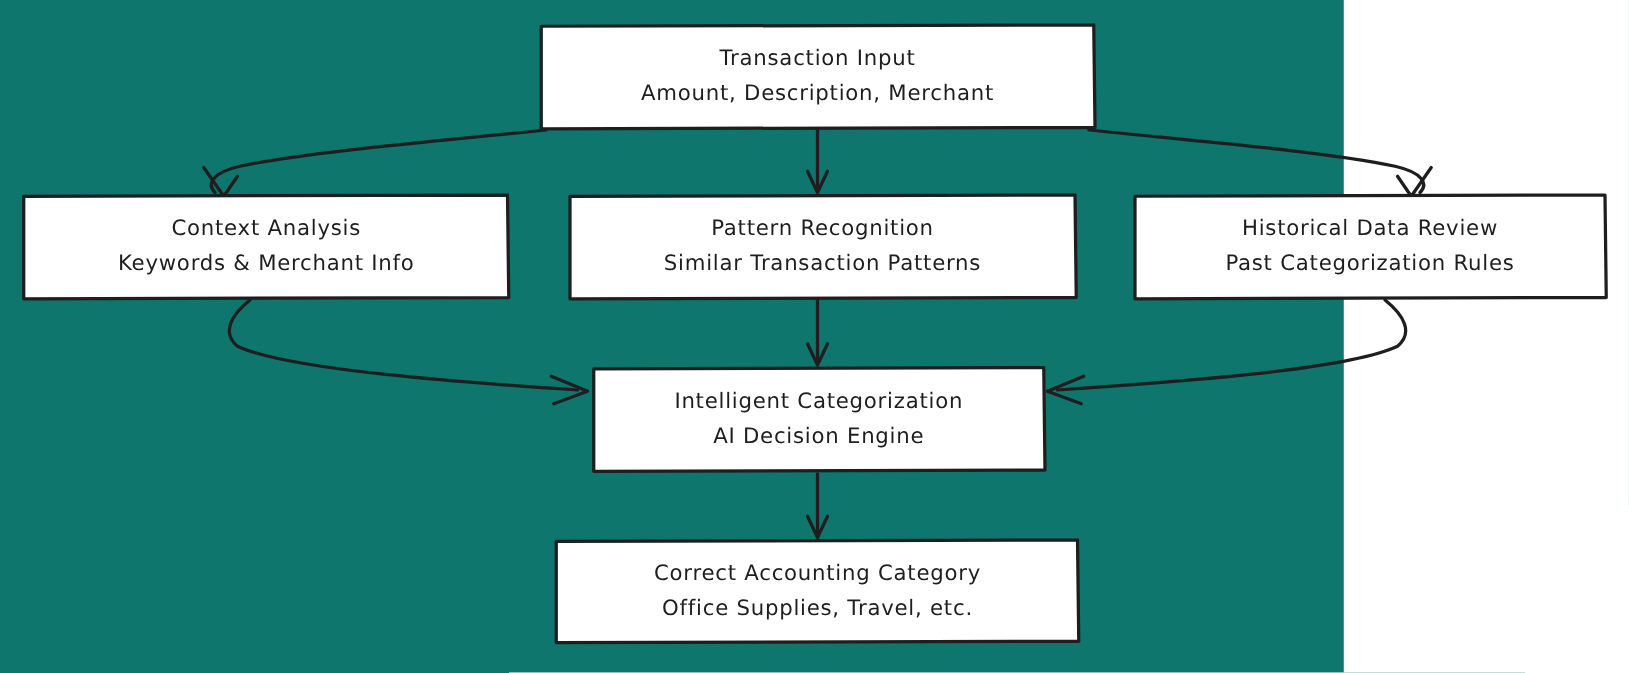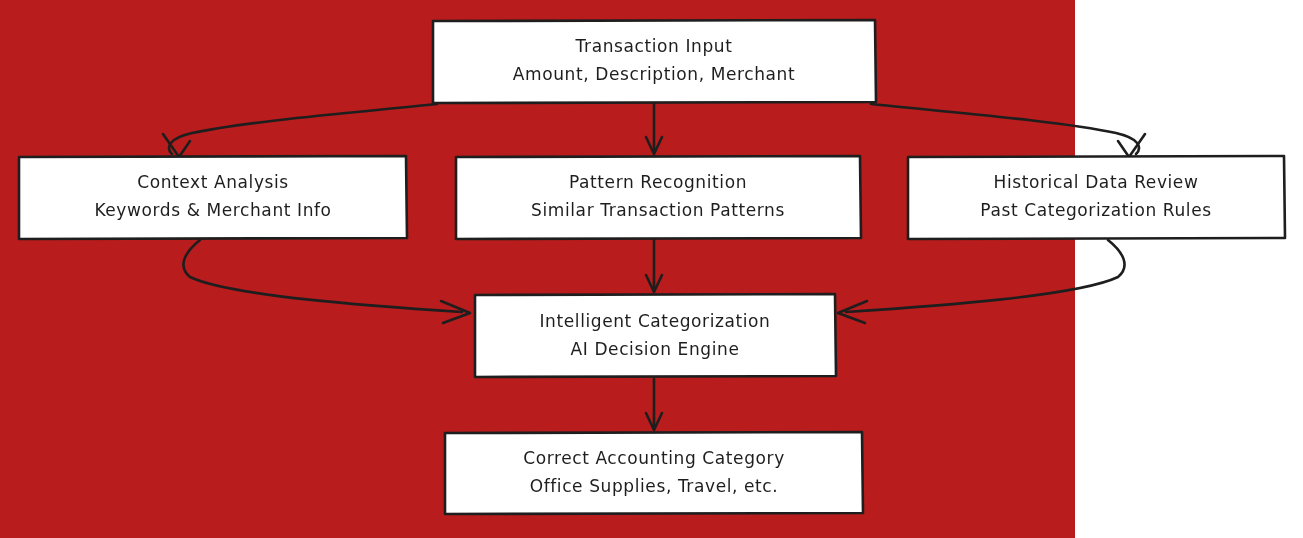--- a/index.html
+++ b/index.html
@@ -11,21 +11,21 @@
   body {
     width: 1303px;
     height: 538px;
     overflow: hidden;
     font-family: "DejaVu Sans", sans-serif;
   }
   #diagram-root {
     position: relative;
     width: 1075px;
     height: 538px;
-    background: #b91c1c;
+    background: #0f766e;
   }
   svg#flowchart {
     display: block;
     width: 1303px;
     height: 538px;
   }
   .node-rect {
     fill: #ffffff;
     stroke: #1e1e1e;
     stroke-width: 2.6;

